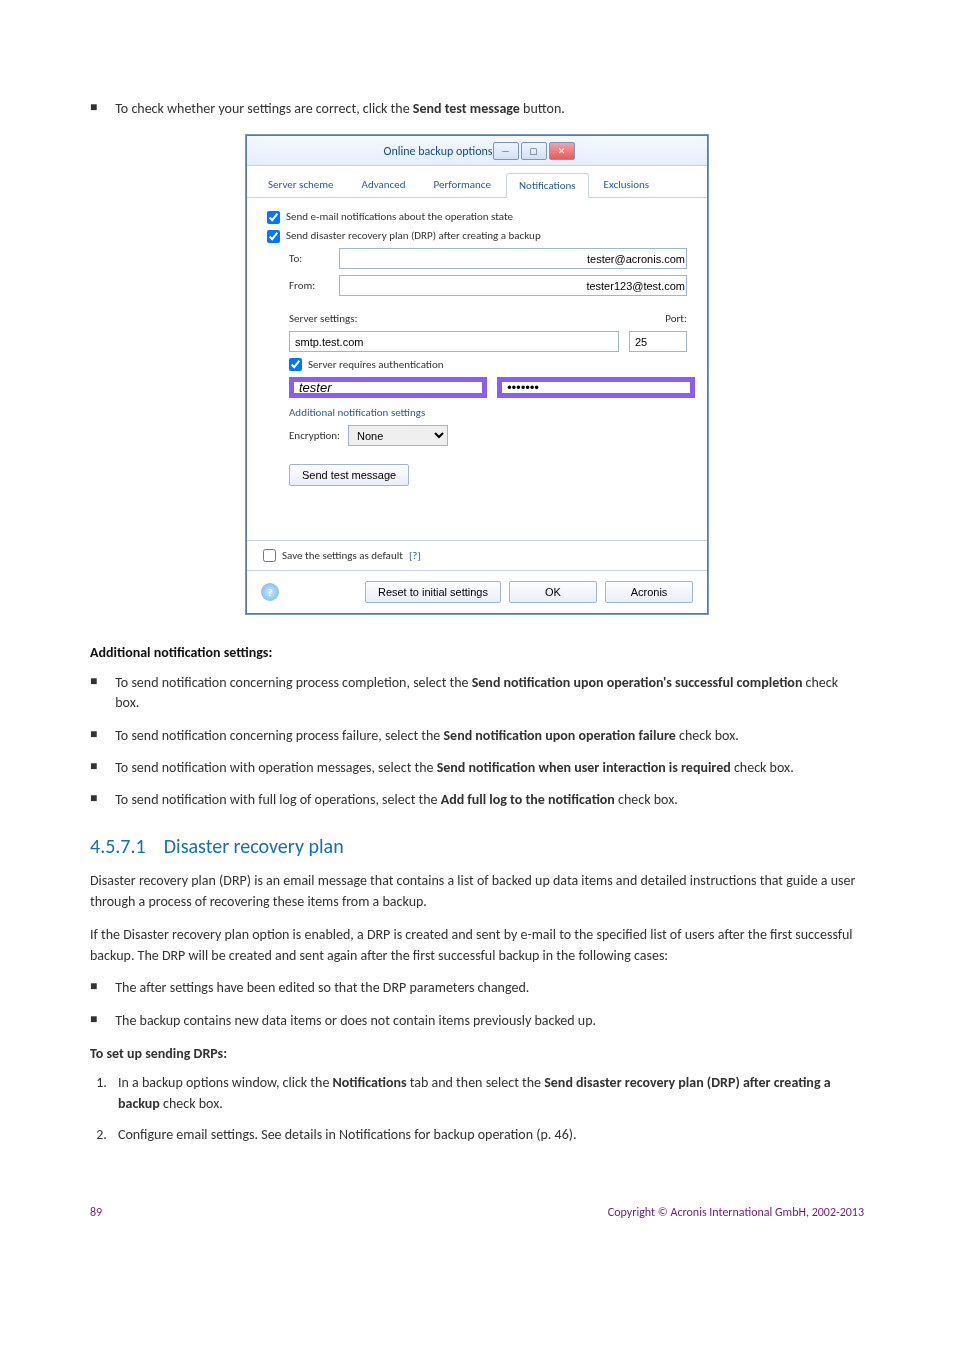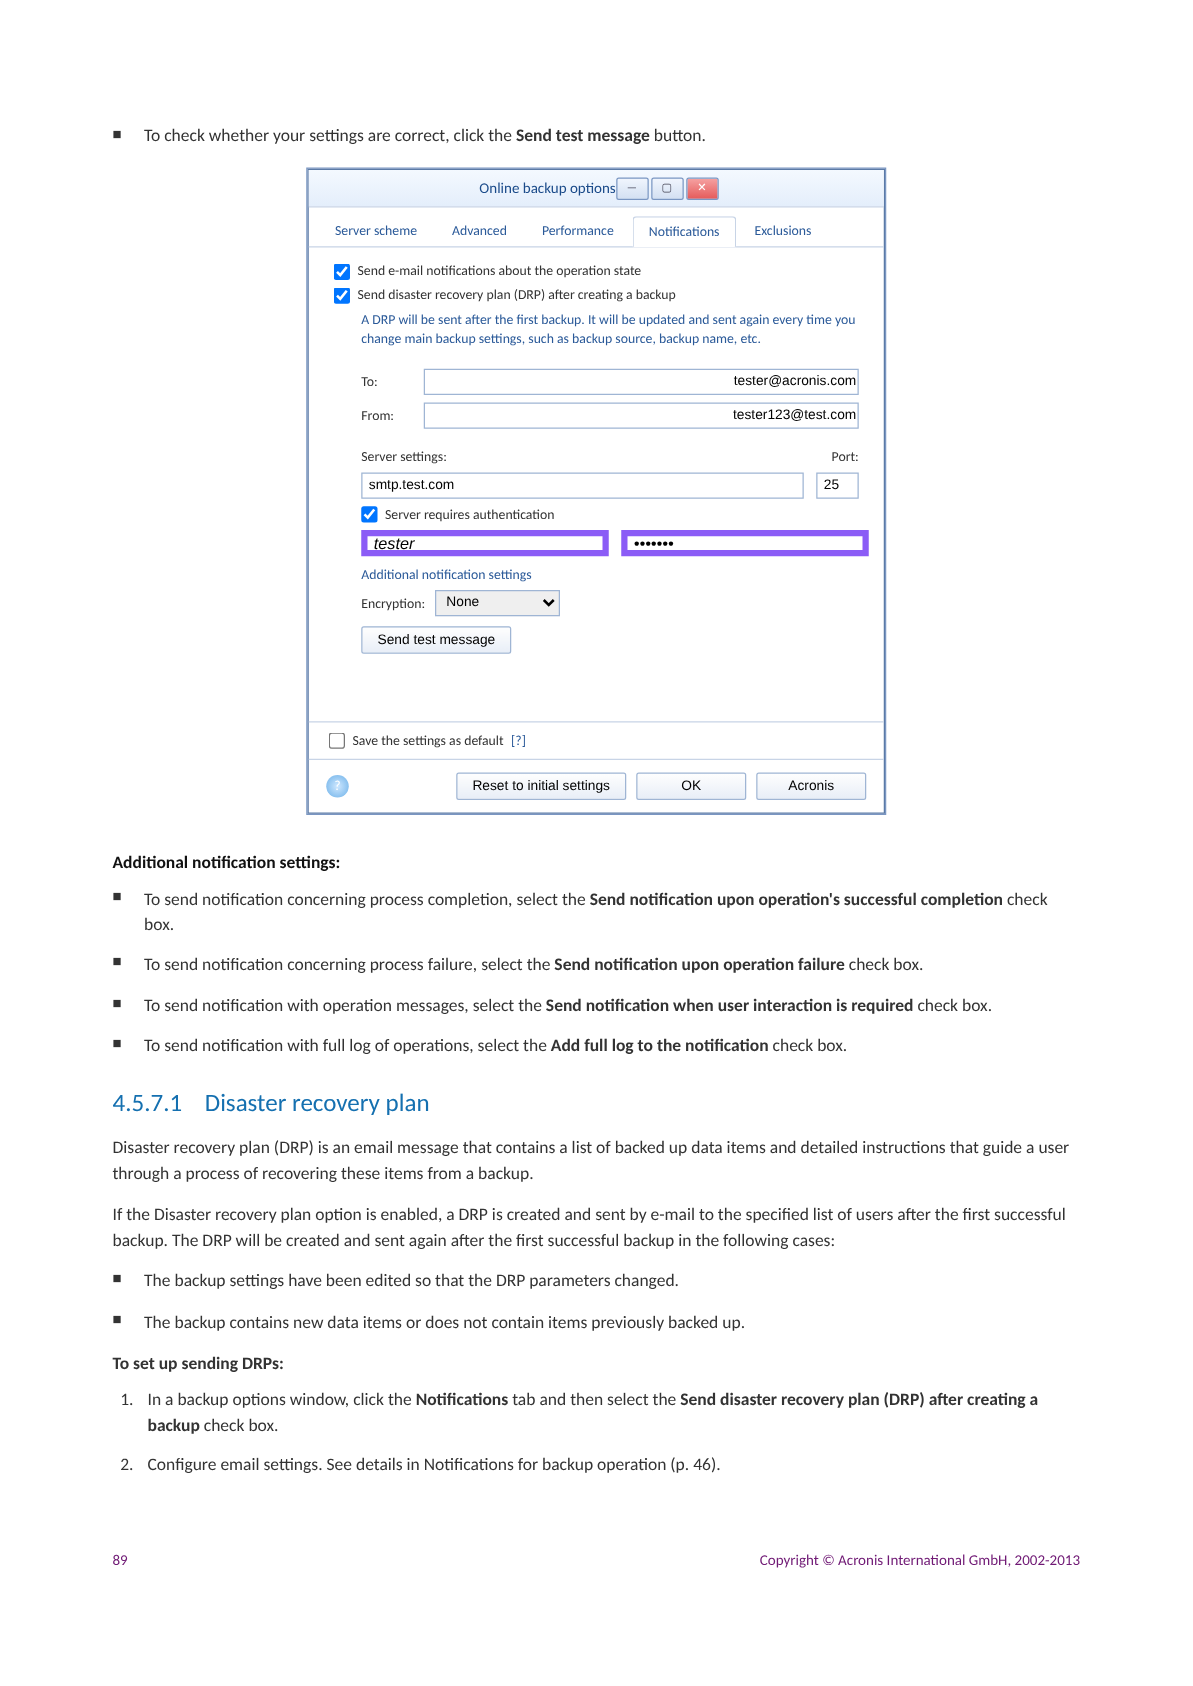--- a/index.html
+++ b/index.html
@@ -47,26 +47,26 @@
   .chkrow input { position:relative; top:1px;}
   .drp-note { color:#2b5a99; margin:4px 0 16px 22px; line-height:1.4;}
   .form-indent { margin-left:22px;}
   .form-row { display:flex; align-items:center; gap:10px; margin-bottom:6px;}
   .form-row .lbl { width:40px; color:#333;}
   .form-row input[type=text]{
     flex:1; border:1px solid #9fb5d4; height:21px; padding:0 1px; font-size:11px;text-align:right;
   }
   .server-row { display:flex; align-items:center; gap:10px; margin:6px 0 4px 0;}
   .server-row .srv-input { flex:1; border:1px solid #9fb5d4; height:21px; padding:0 5px; font-size:11px;}
-  .port-input { width:34px; border:1px solid #9fb5d4; height:21px; padding:0 5px; font-size:11px;}
+  .port-input { width:58px; border:1px solid #9fb5d4; height:21px; padding:0 5px; font-size:11px;}
   .authrow { display:flex; align-items:center; gap:6px; margin:6px 0;}
   .creds { display:flex; gap:10px; margin-bottom:8px;}
   .creds input { flex:1; border:5px solid #8b5cf6; height:21px; padding:0 5px; font-size:13px;font-style:italic;}
   .section-header { color:#2b5a99; margin:8px 0 6px 0;}
-  .enc-row { display:flex; align-items:center; gap:8px; margin-bottom:8px;}
+  .enc-row { display:flex; align-items:center; gap:8px; margin-bottom:18px;}
   .enc-row select { border:1px solid #9fb5d4; height:21px; font-size:11px; width:100px; padding:0 4px;}
   .btn {
     border:1px solid #9fb5d4; background:linear-gradient(#fefefe,#e8eef7);
     height:22px; padding:0 12px; font-size:11px; border-radius:2px;
     display:inline-flex; align-items:center;
   }
   .save-default { border-top:1px solid #c8d4e6; padding:8px 16px; font-size:11px; display:flex;align-items:center;gap:6px;}
   .save-default .qm { color:#2b5a99;}
   .btn-row { border-top:1px solid #c8d4e6; padding:10px 14px; display:flex; justify-content:flex-end; gap:8px; align-items:center;}
   .help-icon { width:18px;height:18px;border-radius:50%;background:radial-gradient(#cfe8ff,#6bb0e8);display:flex;align-items:center;justify-content:center;color:#fff;font-size:11px;margin-right:auto;}
@@ -112,21 +112,20 @@
     </div>
     <div class="dialog-body">
       <div class="chkrow">
         <input type="checkbox" checked="" style="">
         <span>Send e-mail notifications about the operation state</span>
       </div>
       <div class="chkrow">
         <input type="checkbox" checked="" style="">
         <span>Send disaster recovery plan (DRP) after creating a backup</span>
       </div>
-      <div class="drp-note">A DRP will be sent after the first backup. It will be updated and sent again every time you change main backup settings, such as backup source, backup name, etc.</div>
 
       <div class="form-indent">
         <div class="form-row">
           <span class="lbl">To:</span>
           <input type="text" value="tester@acronis.com" style="">
         </div>
         <div class="form-row">
           <span class="lbl">From:</span>
           <input type="text" value="tester123@test.com" style="">
         </div>
@@ -197,21 +196,21 @@
 <div class="h2blue">
   <span>4.5.7.1</span>&nbsp;&nbsp;&nbsp;&nbsp;<span>Disaster recovery plan</span>
 </div>
 
 <p class="para">Disaster recovery plan (DRP) is an email message that contains a list of backed up data items and detailed instructions that guide a user through a process of recovering these items from a backup.</p>
 <p class="para">If the Disaster recovery plan option is enabled, a DRP is created and sent by e-mail to the specified list of users after the first successful backup. The DRP will be created and sent again after the first successful backup in the following cases:</p>
 
 <ul class="doc">
   <li>
       <span class="bullet">■</span>
-      <span>The backup settings have been edited so that the DRP parameters changed.</span>
+      <span>The after settings have been edited so that the DRP parameters changed.</span>
     </li>
   <li>
       <span class="bullet">■</span>
       <span>The backup contains new data items or does not contain items previously backed up.</span>
     </li>
 </ul>
 
 <p class="setbold">To set up sending DRPs:</p>
 
 <ol class="docol">

